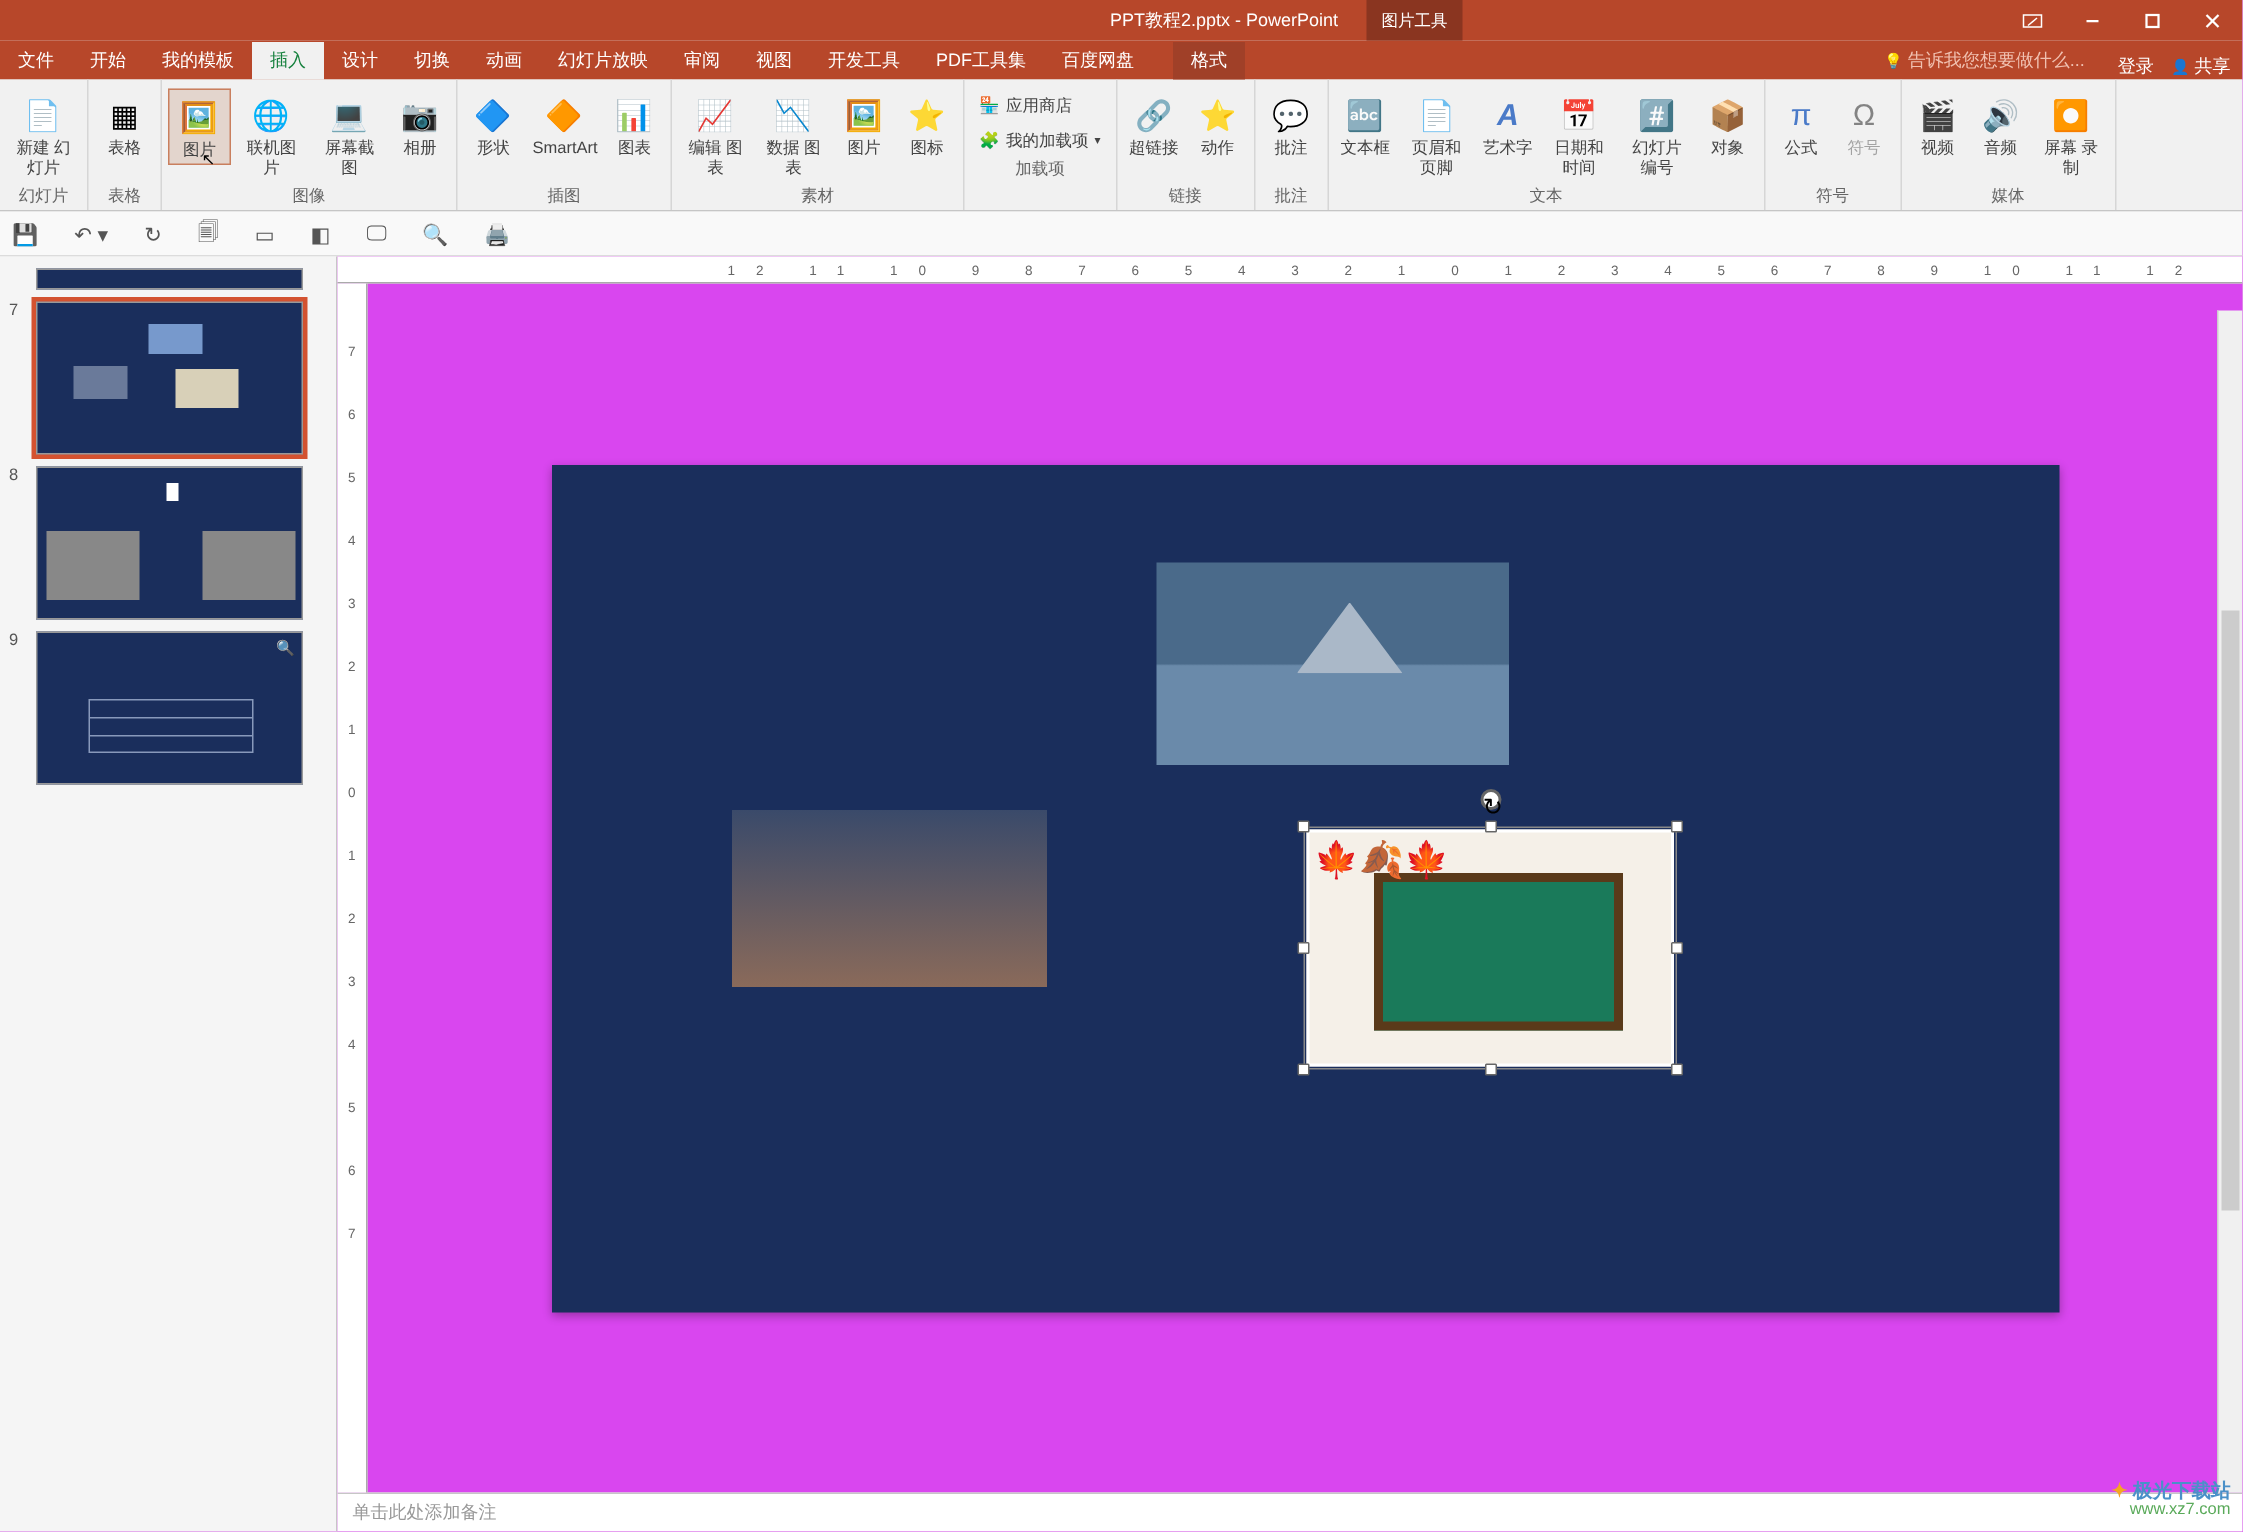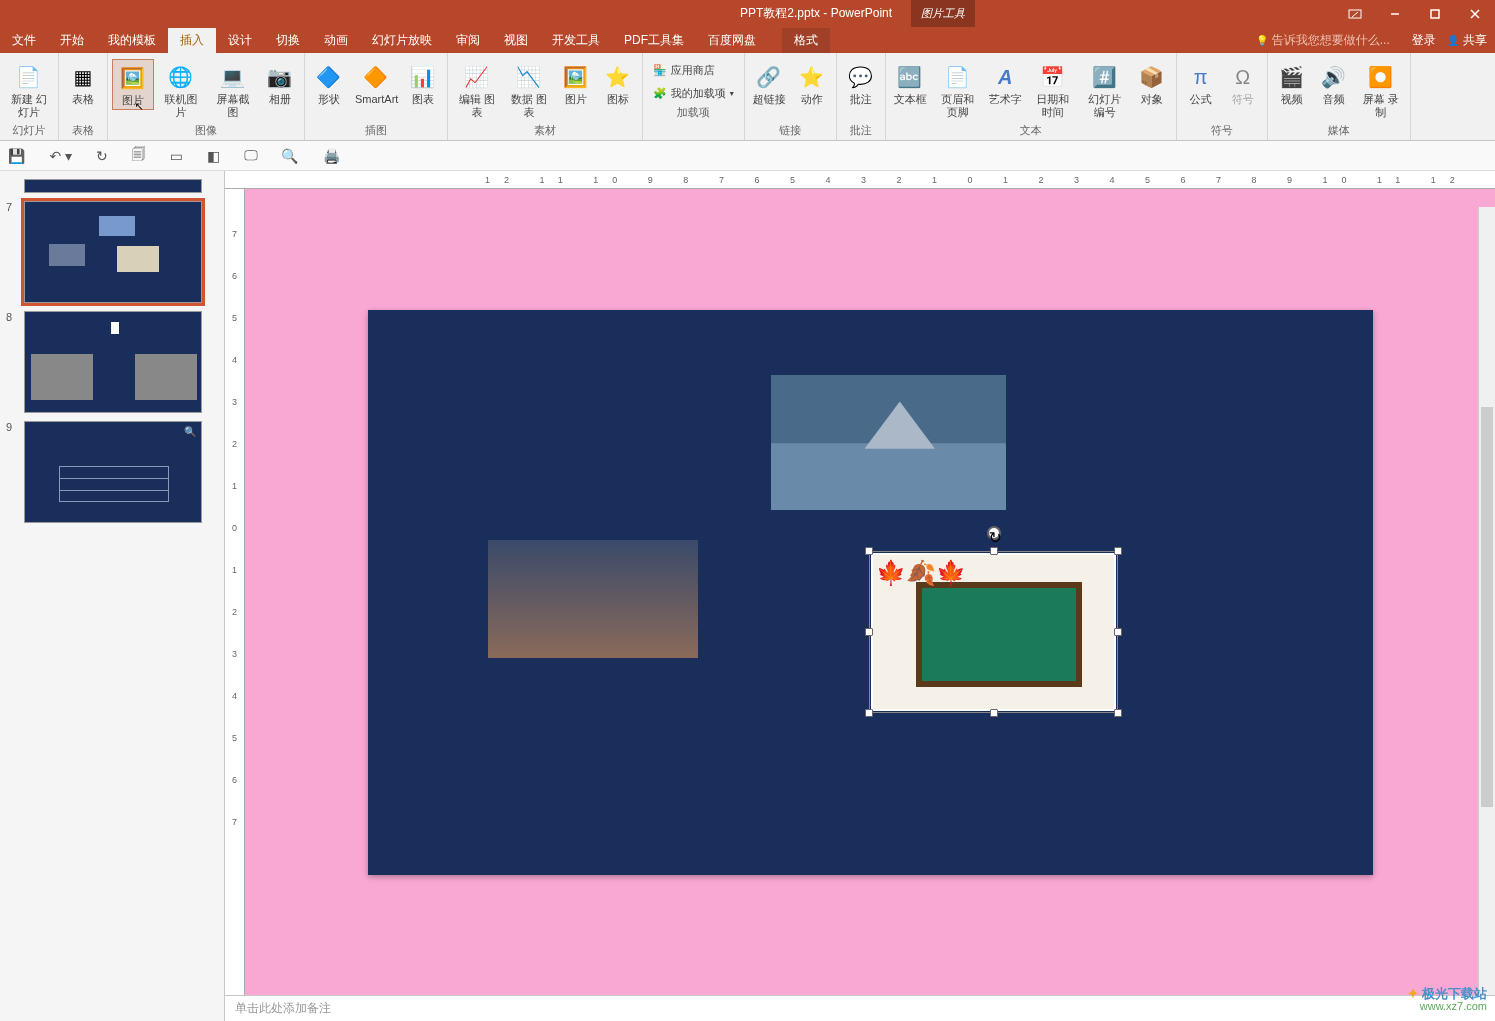--- a/index.html
+++ b/index.html
@@ -7,22 +7,22 @@
 
 
 .titlebar { height:27px; background:#b7472a; display:flex; align-items:center; color:#fff; font-size:12px; }
 .titlebar .winbtns { display:flex; margin-left:auto; }
 .titlebar .winbtn { width:40px; height:27px; display:flex; align-items:center; justify-content:center; font-size:11px;}
 .titlebar .winbtn svg{stroke:#fff;fill:none;}
 
 
 .tabsrow { height:26px; background:#b7472a; display:flex; align-items:flex-end; color:#fff; font-size:12px; }
 .tabsrow .tab { padding:4px 12px; cursor:pointer; }
-.tabsrow .tab.active { background:#f1f1f1; color:#a16207; }
-.tabsrow .right { margin-left:auto; display:flex; align-items:center; padding-right:8px; gap:12px;}
+.tabsrow .tab.active { background:#f1f1f1; color:#15803d; }
+.tabsrow .right { margin-left:auto; display:flex; align-items:flex-end; padding-right:8px; gap:12px;}
 .tabsrow .tellme { color:#f0c0b0; padding:4px 10px; font-size:12px;}
 .tabsrow .tellme::before{content:"💡 ";font-size:10px;}
 
 
 .ribbon { height:88px; background:#f1f1f1; border-bottom:1px solid #c6c6c6; display:flex; }
 .group { border-right:1px solid #d6d6d6; display:flex; flex-direction:column; align-items:center; padding:2px 4px 0; }
 .group-items { flex:1; display:flex; align-items:flex-start; gap:2px; padding-top:4px;}
 .group-label { font-size:11px; color:#666; padding:2px 0; }
 .rbtn { display:flex; flex-direction:column; align-items:center; justify-content:flex-start; padding:2px 4px; cursor:pointer; min-width:36px;}
 .rbtn.hover { background:#e3d5cd; border:1px solid #c97f5e;}
@@ -42,21 +42,21 @@
 
 .thumbs { width:225px; background:#f5f5f5; border-right:1px solid #c6c6c6; overflow-y:auto; padding:4px 0;}
 .thumb-wrap{display:flex;padding:4px 6px;}
 .thumb-num{width:18px;font-size:11px;color:#555;}
 .thumb-num .star{color:#b7472a;font-size:10px;}
 .thumb { width:178px; height:102px; background:#1a2e5c; border:1px solid #999; position:relative;}
 .thumb.selected{outline:3px solid #d35230;}
 .thumb .mini{position:absolute;background:#7799cc;}
 
 
-.editor { flex:1; background:#f9a8d4; position:relative; display:flex; flex-direction:column;}
+.editor { flex:1; background:#d946ef; position:relative; display:flex; flex-direction:column;}
 .ruler-h{height:18px;background:#fff;border-bottom:1px solid #aaa;font-size:9px;color:#666;display:flex;align-items:center;padding-left:260px;letter-spacing:14px;white-space:nowrap;overflow:hidden;}
 .edit-body{flex:1;display:flex;position:relative;}
 .ruler-v{width:20px;background:#fff;border-right:1px solid #aaa;font-size:9px;color:#666;display:flex;flex-direction:column;align-items:center;padding-top:40px;gap:32px;}
 .canvas-area{flex:1;display:flex;align-items:center;justify-content:center;padding:20px;}
 .slide { width:1005px; height:565px; background:#1a2e5c; position:relative; box-shadow:0 2px 6px rgba(0,0,0,0.3);}
 .slide-img{position:absolute;background:#6688aa;}
 .img1{left:403px;top:65px;width:235px;height:135px;background:linear-gradient(#4a6a8a 0%,#4a6a8a 50%,#6a8aaa 51%,#6a8aaa 100%);}
 .img1::before{content:"";position:absolute;left:40%;top:20%;width:30%;height:35%;background:#aab8c8;clip-path:polygon(50% 0,100% 100%,0 100%);}
 .img2{left:120px;top:230px;width:210px;height:118px;background:linear-gradient(to bottom,#3a4a6a,#8a6a5a);}
 .img3{left:503px;top:243px;width:245px;height:158px;background:#f5f0e8;border:2px solid #fff;}
@@ -79,21 +79,21 @@
 
 svg{display:block;}
 </style>
 </head>
 <body>
 
 <div class="titlebar">
   <div style="width:740px;"></div>
   <span>PPT教程2.pptx - PowerPoint</span>
   <div style="flex:1"></div>
-  <div style="display:flex;flex-direction:column;align-items:center;background:#8a3520;padding:0 10px;height:27px;justify-content:center;font-style:italic;">
+  <div style="display:flex;flex-direction:column;align-items:center;background:#8a3520;padding:0 10px;height:27px;justify-content:center;">
     <span style="font-size:11px;">图片工具</span>
   </div>
   <div style="width:360px;"></div>
   <div class="winbtns">
     <div class="winbtn">
         <svg width="14" height="10">
           <rect x="1" y="1" width="12" height="8" stroke-width="1"></rect>
           <path d="M4 8 L10 3" stroke-width="1"></path>
         </svg>
       </div>

